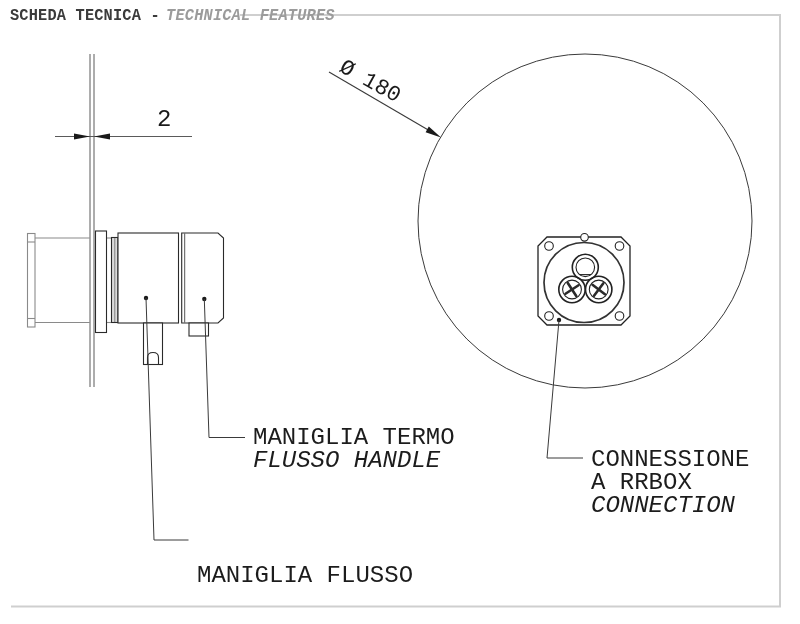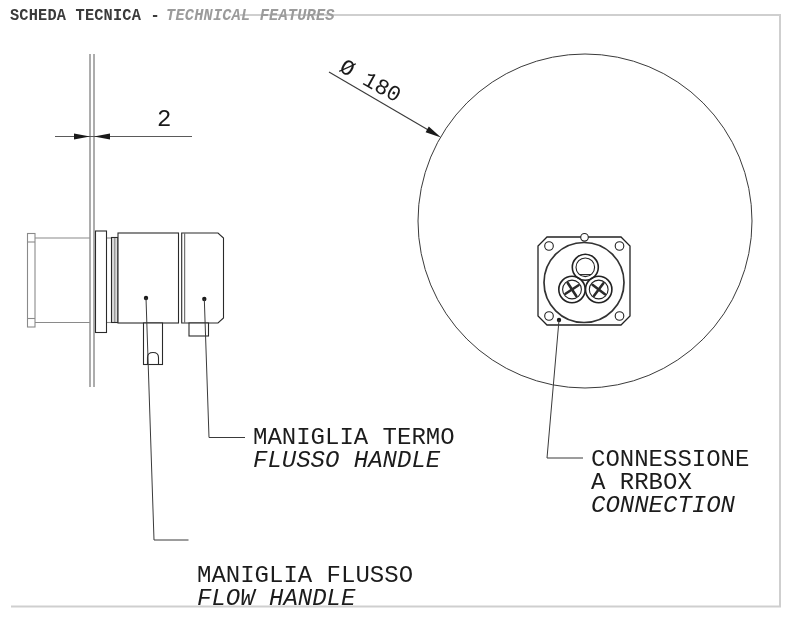--- a/index.html
+++ b/index.html
@@ -125,21 +125,20 @@
   <div class="abs dim2">2</div>
   <div class="abs dia">Ø 180</div>
 
   <div class="abs lbl lbl-termo">
     <div class="it">MANIGLIA TERMO</div>
     <div class="en">FLUSSO HANDLE</div>
   </div>
 
   <div class="abs lbl lbl-flusso">
     <div class="it">MANIGLIA FLUSSO</div>
-    <div class="en">FLOW HANDLE</div>
   </div>
 
   <div class="abs lbl lbl-conn">
     <div class="it">CONNESSIONE</div>
     <div class="it">A RRBOX</div>
     <div class="en">CONNECTION</div>
   </div>
 
 </div>
 

